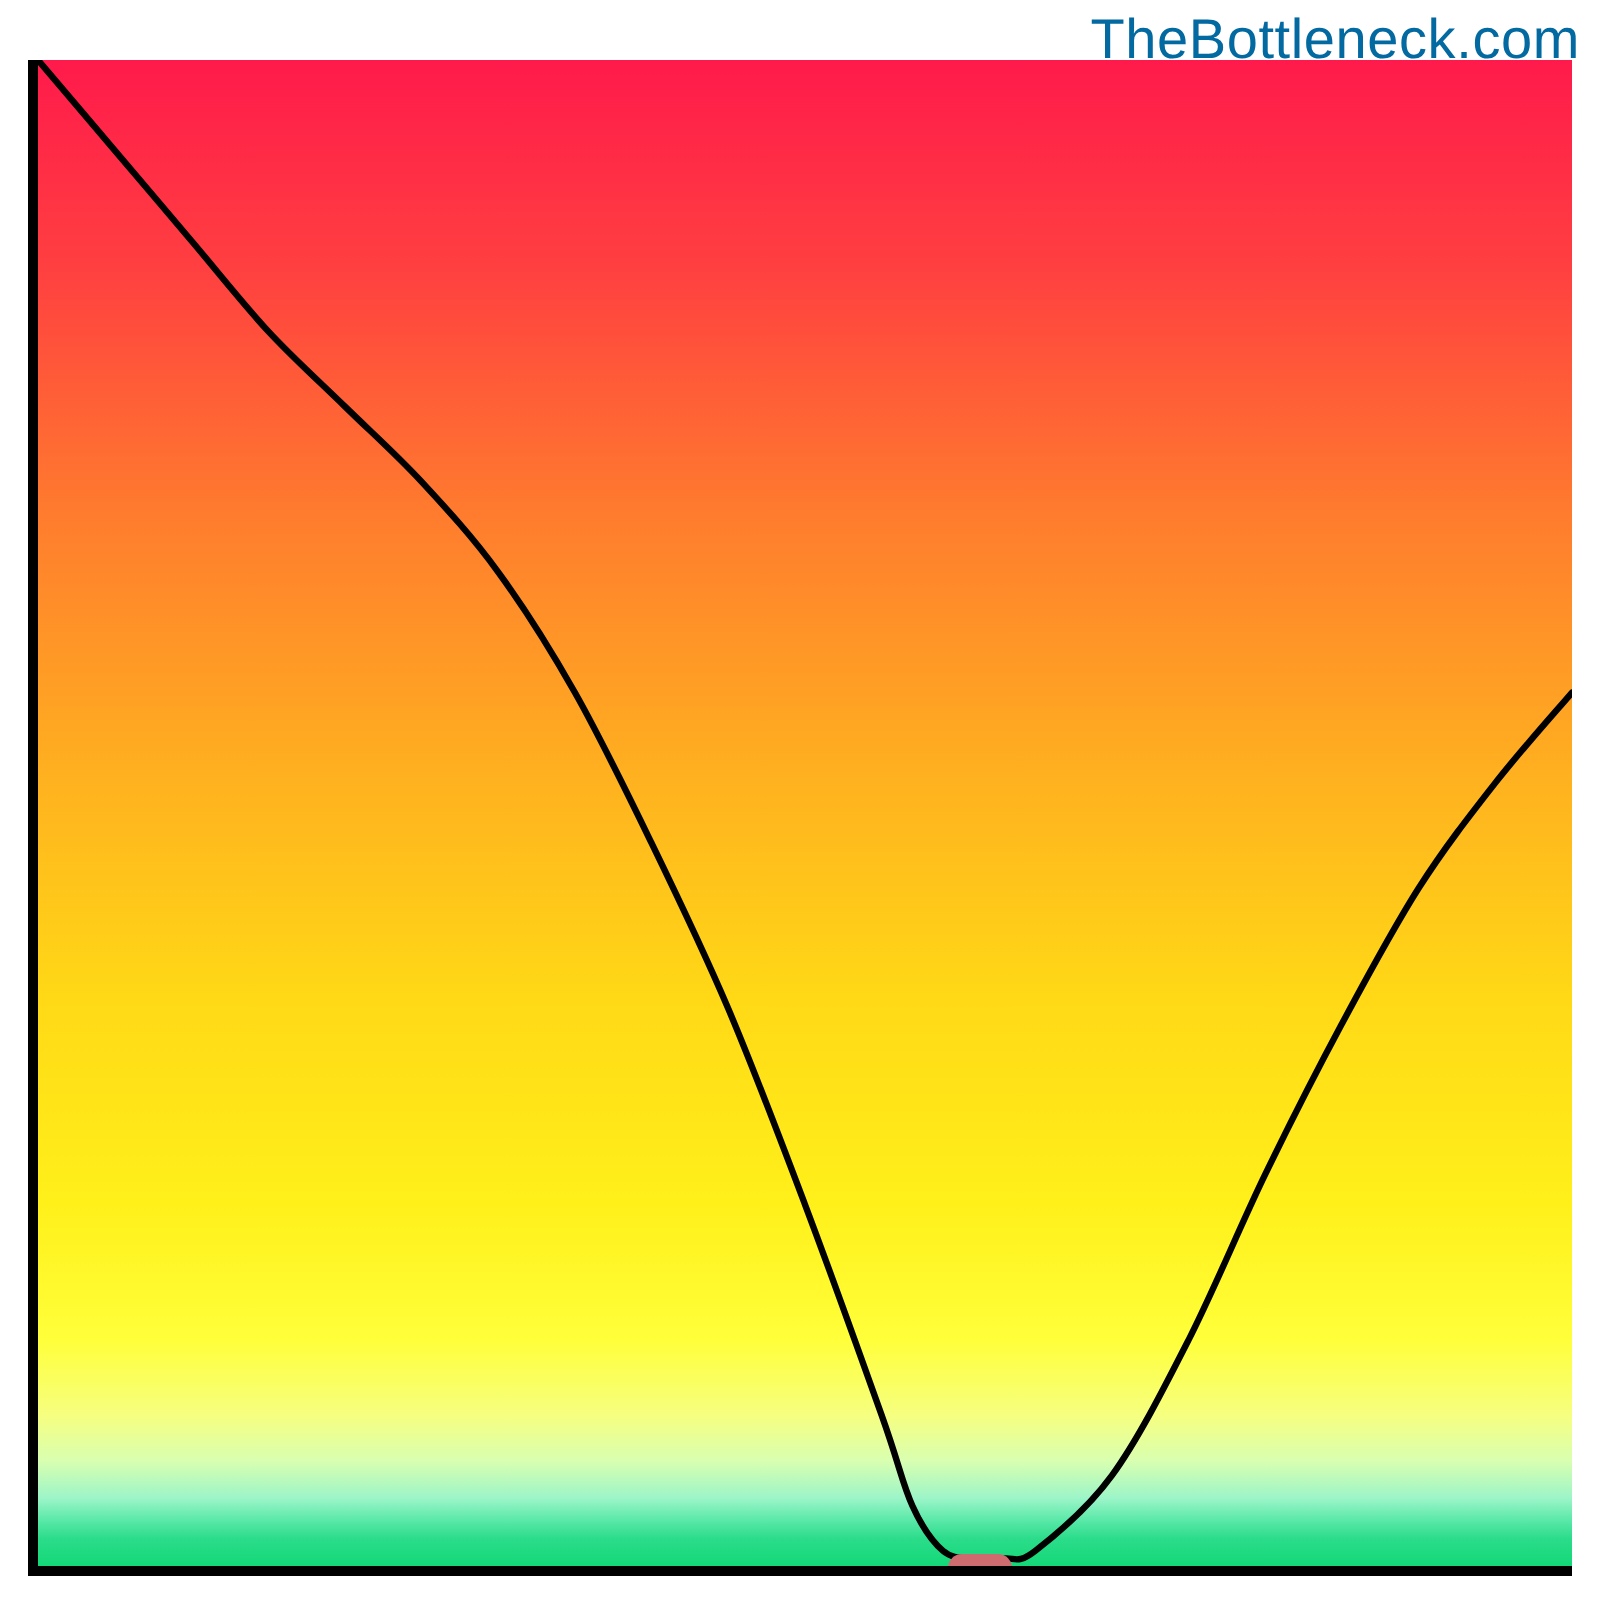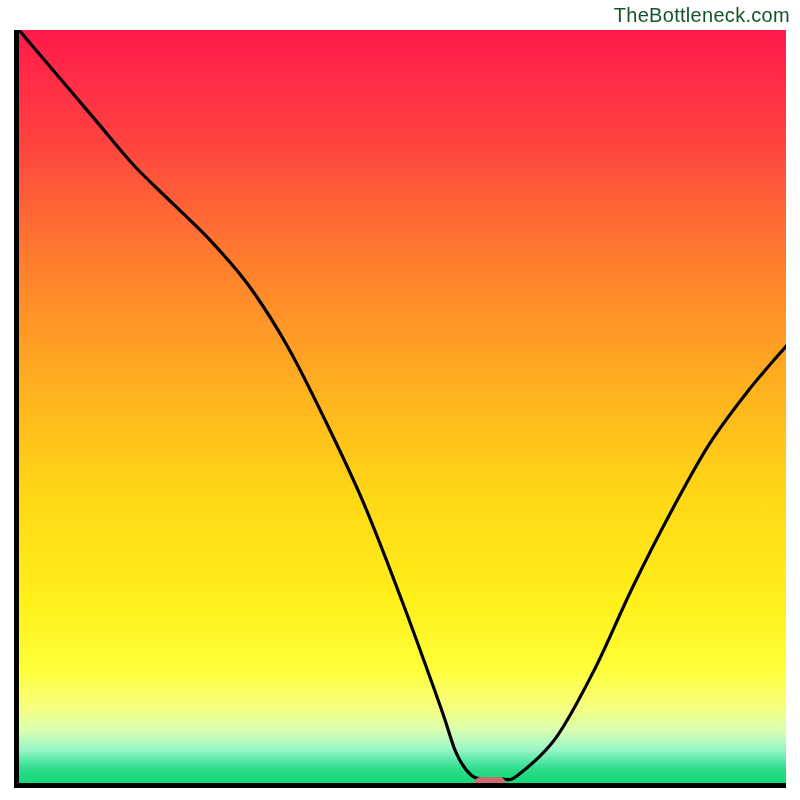--- a/index.html
+++ b/index.html
@@ -12,22 +12,22 @@
   }
   .wrap {
     position: relative;
     width: 800px;
     height: 800px;
   }
   .attribution {
     position: absolute;
     top: 4px;
     right: 10px;
-    font-size: 20px;
-    color: #14532d;
+    font-size: 28px;
+    color: #0369a1;
     font-weight: 500;
     letter-spacing: 0.3px;
   }
   .plot {
     position: absolute;
     left: 14px;
     top: 30px;
     width: 772px;
     height: 758px;
     border: 5px solid #000;

